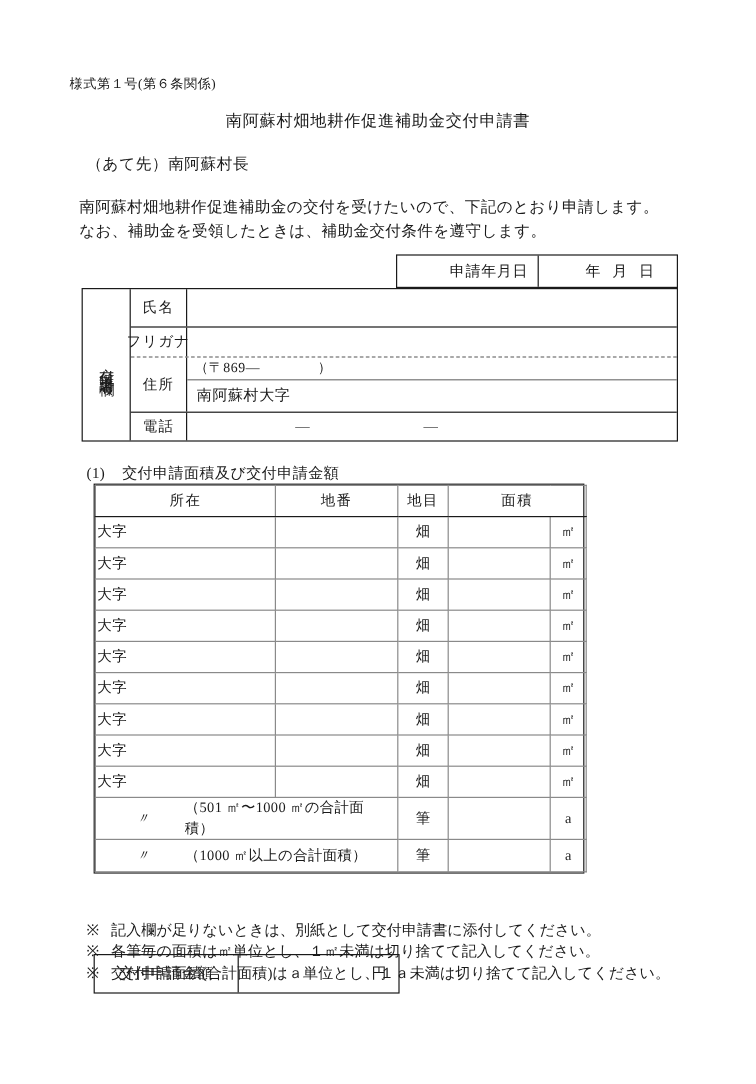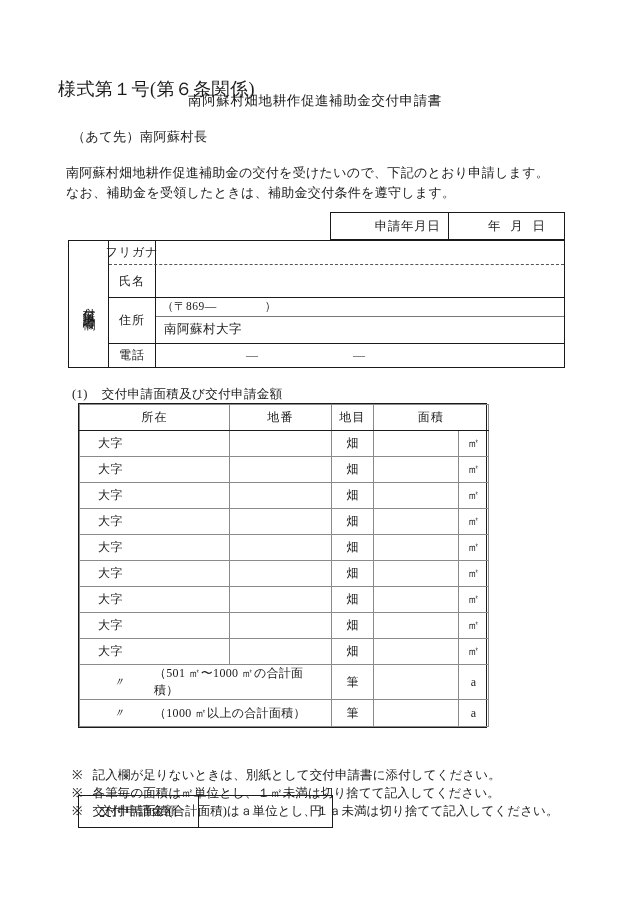--- a/index.html
+++ b/index.html
@@ -21,24 +21,23 @@
     width: 630px;
     height: 903px;
     overflow: hidden;
   }
 
   
   .form-no {
     position: absolute;
     left: 58px;
     top: 62px;
-    font-size: 18px;
+    font-size: 11px;
     letter-spacing: .4px;
     white-space: nowrap;
-    margin-top: 15px;
   }
   .doc-title {
     position: absolute;
     left: 0;
     top: 92px;
     width: 630px;
     text-align: center;
     font-size: 13.5px;
     letter-spacing: .6px;
     white-space: nowrap;
@@ -219,21 +218,21 @@
     border-bottom: 1.2px solid #1a1a1a;
   }
   .c-loc  { width: 150px; }
   .c-num  { width: 102px; }
   .c-kind { width: 42px; }
   .c-area { width: 85px; }
   .c-unit { width: 30px; }
 
   .cell-loc {
     text-align: left;
-    padding-left: 18px;
+    padding-left: 1px;
     letter-spacing: .5px;
   }
   .cell-kind { text-align: center; }
   .cell-unit { text-align: center; font-size: 11px; }
 
   .sum-row td { height: 27px; }
   .sum-row td.sum-label {
     text-align: center;
     letter-spacing: .3px;
     font-size: 12px;
@@ -317,27 +316,27 @@
       <span>日</span>
     </div>
   </div>
 
   <div class="applicant">
     <div class="vert-label">
       <span>交付申請者欄</span>
     </div>
     <div class="applicant-rows">
 
+      <div class="ap-row ap-row-name">
+        <div class="ap-key">氏名</div>
+        <div class="ap-val"></div>
+      </div>
+
       <div class="ap-row ap-row-furigana">
         <div class="ap-key">フリガナ</div>
-        <div class="ap-val"></div>
-      </div>
-
-      <div class="ap-row ap-row-name">
-        <div class="ap-key">氏名</div>
         <div class="ap-val"></div>
       </div>
 
       <div class="ap-row ap-row-addr">
         <div class="ap-key ap-key-tall">住所</div>
         <div class="ap-val">
           <div class="addr-stack">
             <div class="addr-zip">（〒869—　　　　）</div>
             <div class="addr-line">南阿蘇村大字</div>
           </div>

